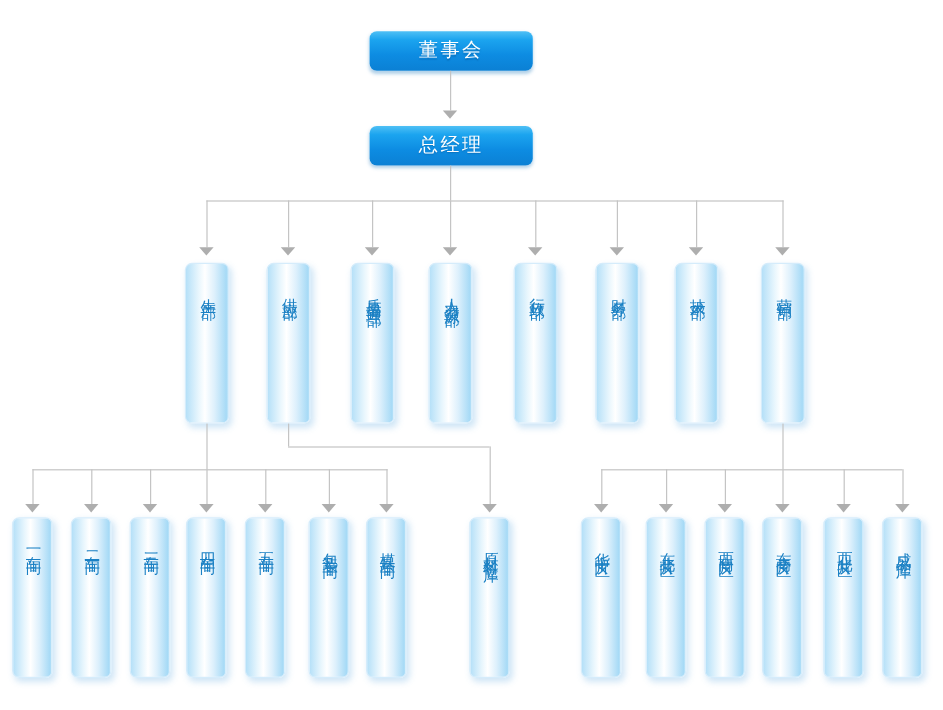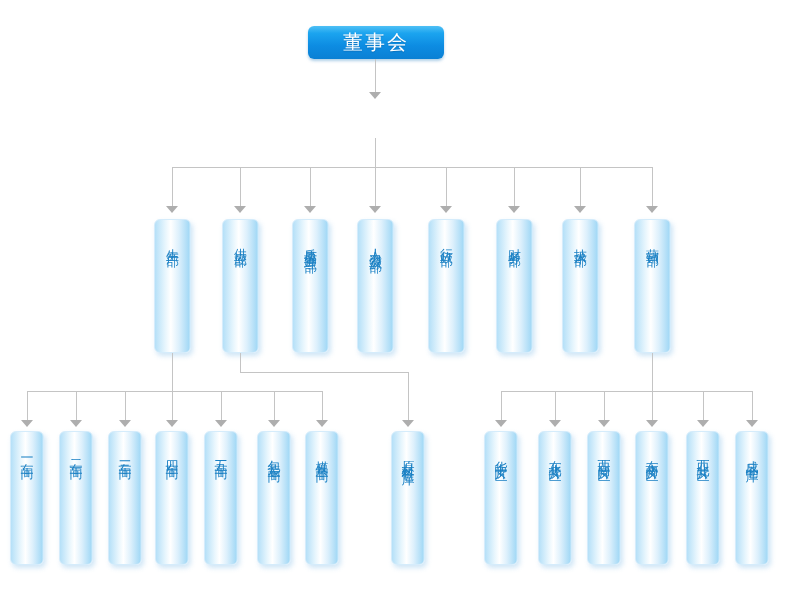--- a/index.html
+++ b/index.html
@@ -18,21 +18,21 @@
     position: absolute;
     width: 136px;
     height: 33px;
     border-radius: 6px;
     background: linear-gradient(180deg, #4fc0f5 0%, #1ba4ef 22%, #0d8ce2 60%, #0b80d4 100%);
     box-shadow: 0 2px 3px rgba(30, 120, 190, 0.35);
     display: flex;
     align-items: center;
     justify-content: center;
     color: #ffffff;
-    font-size: 20px;
+    font-size: 16px;
     letter-spacing: 2px;
     text-shadow: 0 1px 1px rgba(0, 70, 130, 0.35);
     box-sizing: border-box;
     cursor: pointer;
   }
 
   
   .v-node {
     position: absolute;
     border-radius: 6px;
@@ -68,20 +68,23 @@
     border-top: 7px solid #aeaeae;
   }
 </style>
 </head>
 <body>
 
 <div id="org-chart">
 
   <div class="exec-node" style="left:308px; top:26px;">
     <span>董事会</span>
+  </div>
+  <div class="exec-node" style="left:308px; top:105px;">
+    <span>总经理</span>
   </div>
 
   <div class="vline" style="left:375px; top:59px; height:33px;"></div>
   <div class="arrow" style="left:369px; top:92px;"></div>
 
   <div class="vline" style="left:375px; top:138px; height:29px;"></div>
   <div class="hline" style="left:172px; top:167px; width:481px;"></div>
 
   <div class="vline" style="left:172px; top:167px; height:39px;"></div>
   <div class="arrow" style="left:166px; top:206px;"></div>

